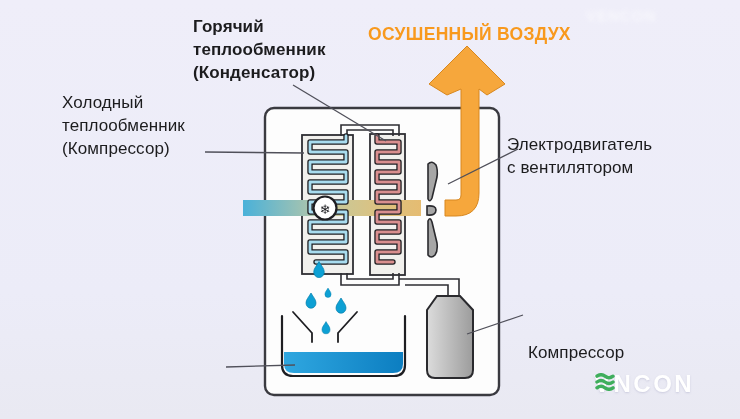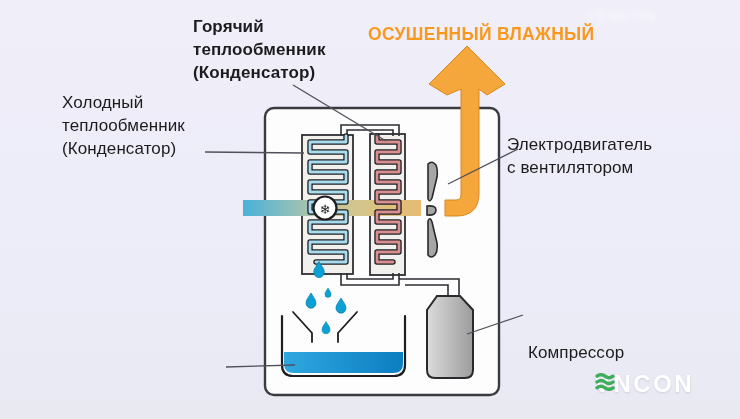--- a/index.html
+++ b/index.html
@@ -109,25 +109,25 @@
       <line x1="448" y1="184" x2="518" y2="149"></line>
       <line x1="467" y1="334" x2="523" y2="315"></line>
       <line x1="226" y1="367" x2="295" y2="365"></line>
     </g>
   </svg>
 
   <div class="lbl" style="left:193px;top:15px;font-weight:bold;">Горячий
 теплообменник
 (Конденсатор)</div>
 
-  <div class="lbl-air" style="left:368px;top:23px;color:#F8991D;">ОСУШЕННЫЙ ВЛАЖНЫЙ</div>
+  <div class="lbl-air" style="left:368px;top:23px;color:#F8991D;">ОСУШЕННЫЙ ВОЗДУХ</div>
 
   <div class="lbl" style="left:62px;top:91px;">Холодный
 теплообменник
-(Конденсатор)</div>
+(Компрессор)</div>
 
 
   <div class="lbl" style="left:507px;top:133px;">Электродвигатель
 с вентилятором</div>
 
   <div class="lbl" style="left:528px;top:301px;margin-top:40px;">Компрессор</div>
 
 
   <div class="watermark">VENCON</div>
 

